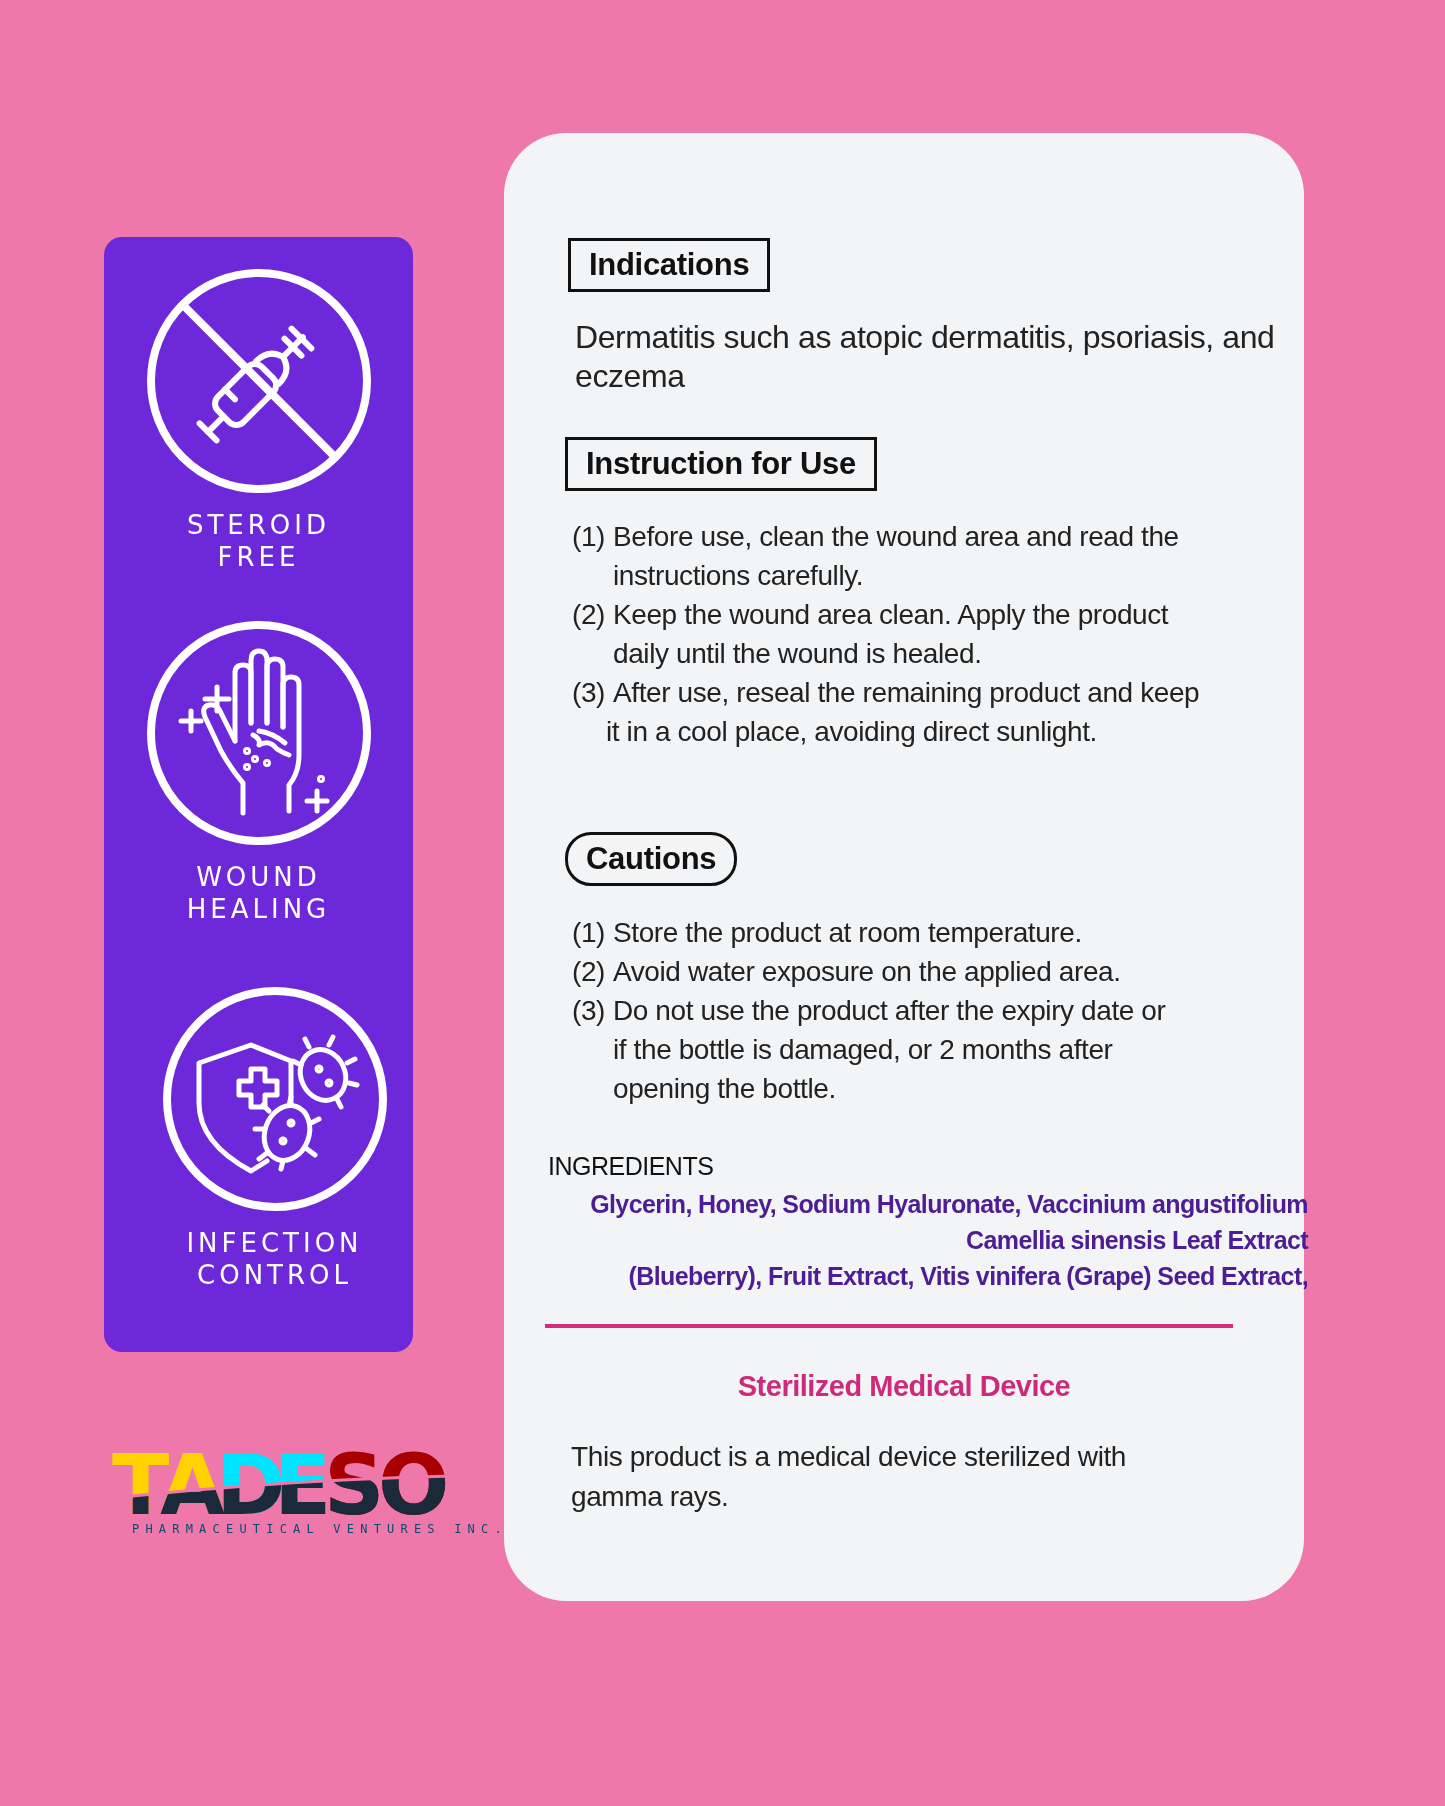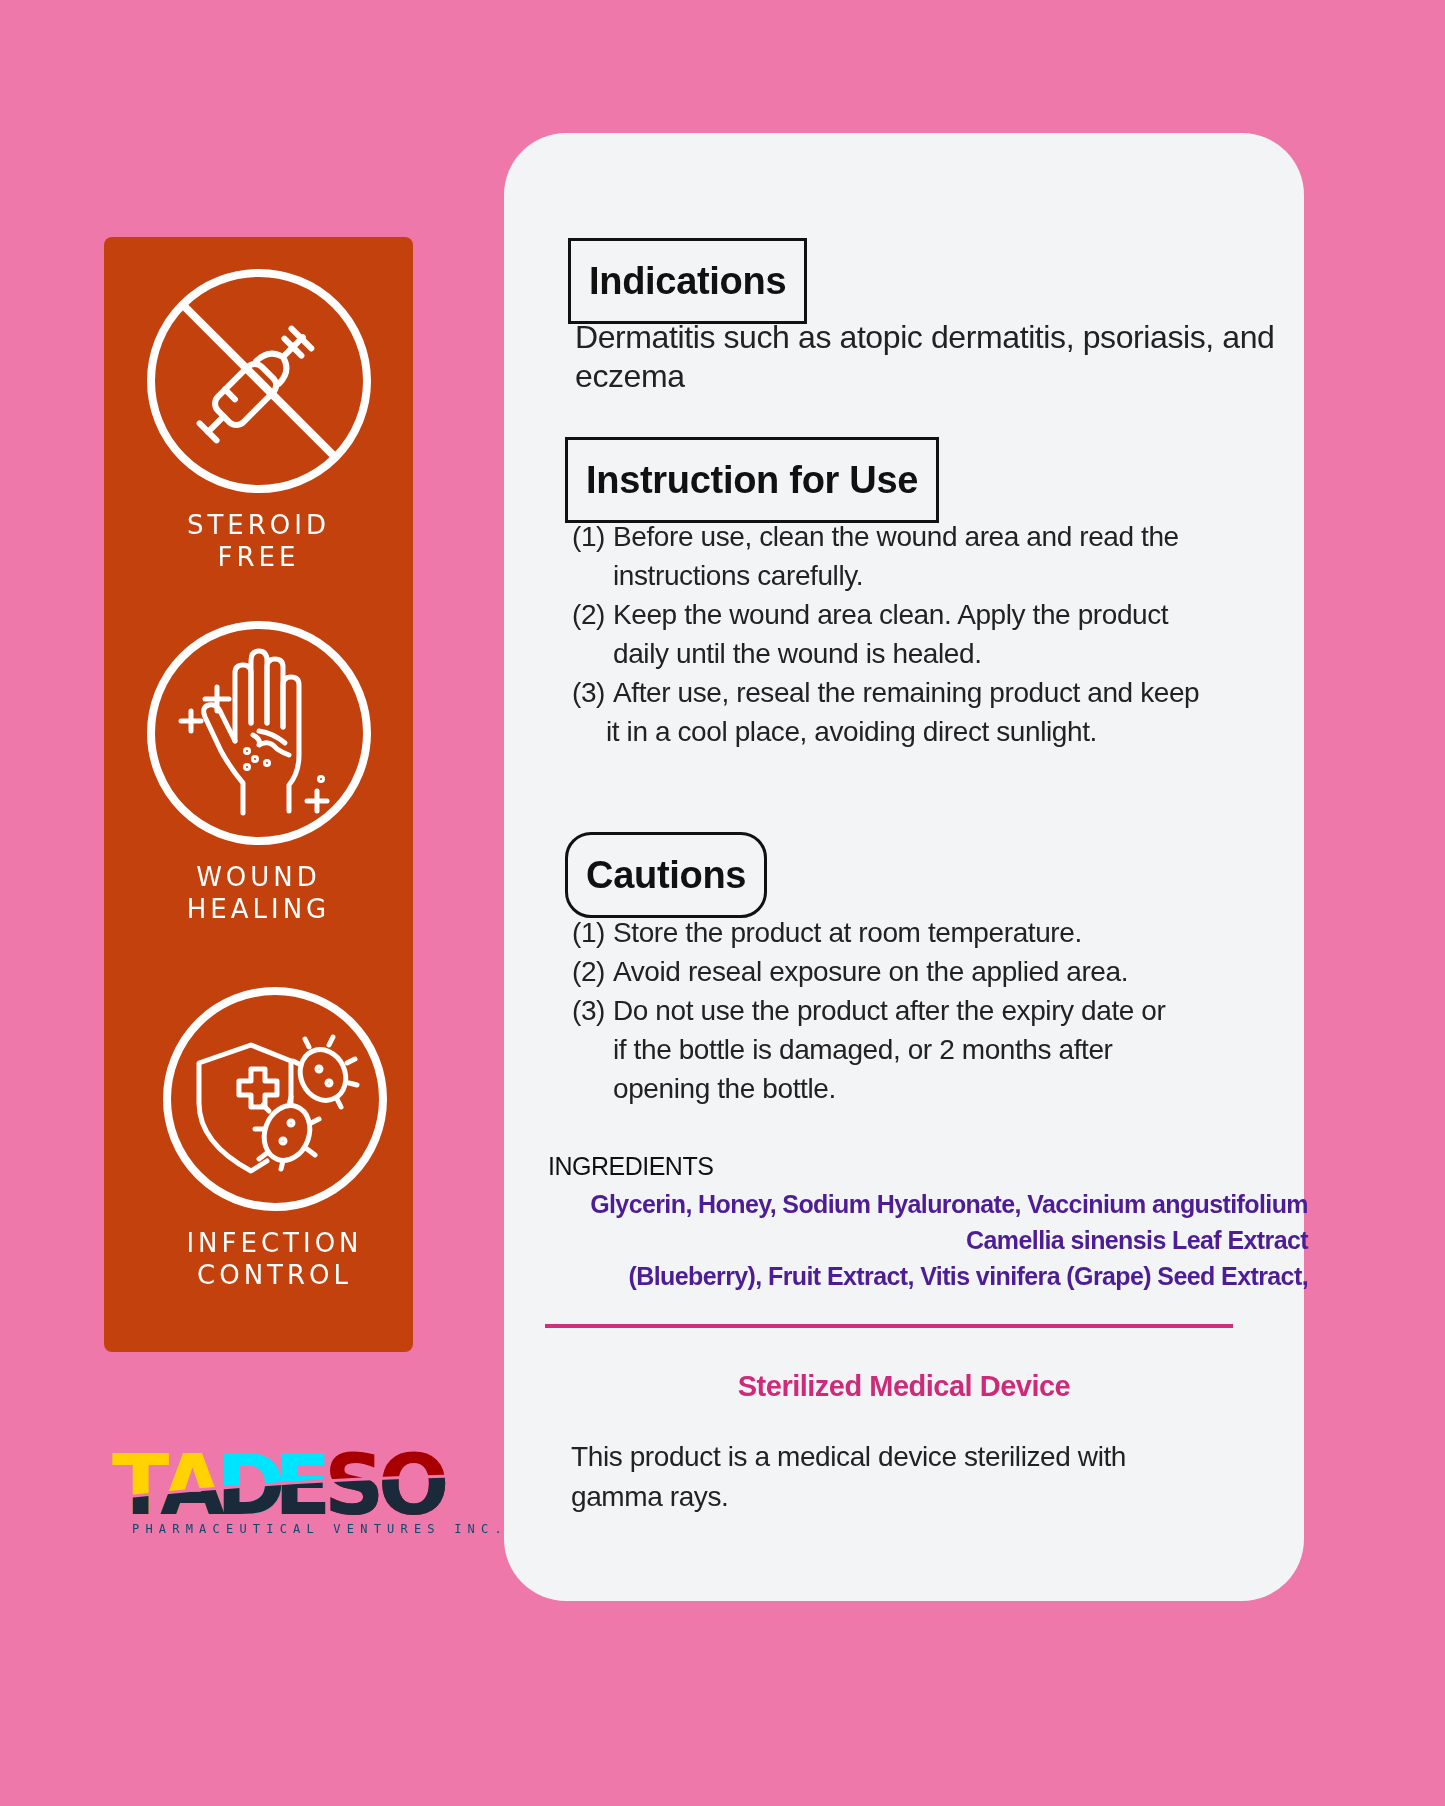--- a/index.html
+++ b/index.html
@@ -3,41 +3,41 @@
 <meta charset="utf-8">
 <style>
   html, body { margin:0; padding:0; }
   body {
     width:1445px; height:1806px; position:relative; overflow:hidden;
     background:#EF78AB;
     font-family:"Liberation Sans", sans-serif;
   }
   .panel {
     position:absolute; left:104px; top:237px; width:309px; height:1115px;
-    background:#c2410c; border-radius:8px;
+    background:#6d28d9; border-radius:18px;
   }
   .feature { position:absolute; left:0; width:309px; text-align:center; }
   .feature svg { display:block; margin:0 auto; }
   .feature-label {
     color:#FFFFFF; font-family:"DejaVu Sans", sans-serif; font-size:26px;
     letter-spacing:4px; line-height:32px; margin-top:12px; font-weight:normal;
   }
   .logo { position:absolute; left:112px; top:1440px; width:340px; height:100px; }
   .logo-word { position:absolute; left:0; top:0; width:340px; height:80px; }
   .logo-sub {
     position:absolute; left:20px; top:82px; font-size:12px; letter-spacing:6.2px;
     color:#0c4a6e; font-family:"DejaVu Sans Mono", monospace; white-space:nowrap;
   }
   .card {
     position:absolute; left:504px; top:133px; width:800px; height:1468px;
     background:#F3F4F6; border-radius:62px;
   }
   .hbox {
-    position:absolute; border:3px solid #111; padding:16px 18px;
-    font-weight:bold; font-size:38px; color:#111; line-height:48px;
+    position:absolute; border:3px solid #111; padding:0 18px;
+    font-weight:bold; font-size:31px; color:#111; line-height:48px;
     font-family:"Liberation Sans", sans-serif; letter-spacing:-0.3px;
   }
   .para {
     position:absolute; font-size:32px; color:#222; line-height:39px;
     letter-spacing:-0.4px;
   }
   .list { position:absolute; font-size:28px; color:#222; line-height:39px; letter-spacing:-0.4px; }
   .list .li { position:relative; padding-left:41px; }
   .list .li .num { position:absolute; left:0; top:0; }
   .ing-title {
@@ -210,21 +210,21 @@
 </div>
 
 <div class="hbox" style="left:565px; top:832px;border-radius:26px;">Cautions</div>
 <div class="list" style="left:572px; top:913px; width:720px;">
   <div class="li">
     <span class="num">(1)</span>
     <div>Store the product at room temperature.</div>
   </div>
   <div class="li">
     <span class="num">(2)</span>
-    <div>Avoid reseal exposure on the applied area.</div>
+    <div>Avoid water exposure on the applied area.</div>
   </div>
   <div class="li">
     <span class="num">(3)</span>
     <div>Do not use the product after the expiry date or</div>
     <div>if the bottle is damaged, or 2 months after</div>
     <div>opening the bottle.</div>
   </div>
 </div>
 
 <div class="ing-title">INGREDIENTS</div>

